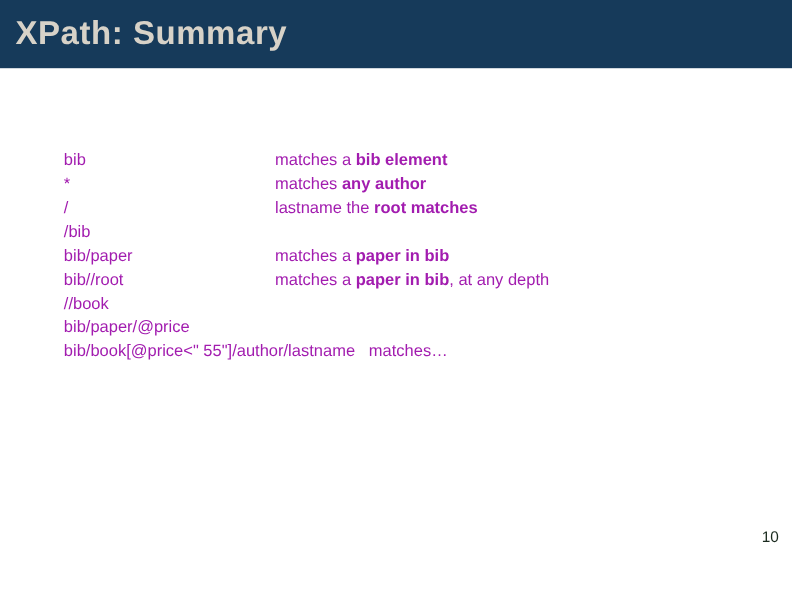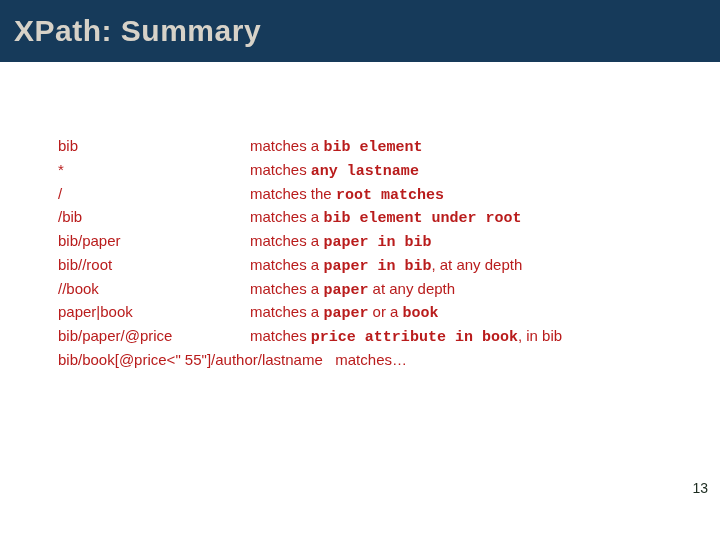--- a/index.html
+++ b/index.html
@@ -34,34 +34,33 @@
     font-size: 30px;
     letter-spacing: 0.5px;
   }
   .content {
     position: absolute;
     left: 58px;
     top: 135px;
     width: 620px;
     font-size: 15px;
     line-height: 1.45;
-    color: #b91c1c;
+    color: #a21caf;
   }
   .row {
     display: flex;
     white-space: pre;
   }
   .row .lhs {
     width: 192px;
     flex: 0 0 192px;
   }
   .row .rhs b,
   .last-row b {
     font-weight: bold;
-    font-family: Liberation Mono, monospace;
   }
   .last-row {
     white-space: pre;
   }
   .page-num {
     position: absolute;
     right: 12px;
     bottom: 8px;
     font-size: 14px;
     color: #1b2b1f;
@@ -77,51 +76,44 @@
   </div>
 
   <div class="content">
 
     <div class="row">
       <span class="lhs">bib</span>
       <span class="rhs"><span>matches a </span><b>bib element</b><span></span></span>
     </div>
     <div class="row">
       <span class="lhs">*</span>
-      <span class="rhs"><span>matches </span><b>any lastname</b><span></span></span>
+      <span class="rhs"><span>matches </span><b>any author</b><span></span></span>
     </div>
     <div class="row">
       <span class="lhs">/</span>
-      <span class="rhs"><span>matches the </span><b>root matches</b><span></span></span>
+      <span class="rhs"><span>lastname the </span><b>root matches</b><span></span></span>
     </div>
     <div class="row">
       <span class="lhs">/bib</span>
-      <span class="rhs"><span>matches a </span><b>bib element under root</b><span></span></span>
     </div>
     <div class="row">
       <span class="lhs">bib/paper</span>
       <span class="rhs"><span>matches a </span><b>paper in bib</b><span></span></span>
     </div>
     <div class="row">
       <span class="lhs">bib//root</span>
       <span class="rhs"><span>matches a </span><b>paper in bib</b><span>, at any depth</span></span>
     </div>
     <div class="row">
       <span class="lhs">//book</span>
-      <span class="rhs"><span>matches a </span><b>paper</b><span> at any depth</span></span>
-    </div>
-    <div class="row">
-      <span class="lhs">paper|book</span>
-      <span class="rhs"><span>matches a </span><b>paper</b><span> or a </span><b>book</b></span>
     </div>
     <div class="row">
     </div>
     <div class="row">
       <span class="lhs">bib/paper/@price</span>
-      <span class="rhs"><span>matches </span><b>price attribute in book</b><span>, in bib</span></span>
     </div>
 
     <div class="last-row">bib/book[@price&lt;" 55"]/author/lastname   matches…</div>
   </div>
 
-  <div class="page-num">13</div>
+  <div class="page-num">10</div>
 
 </div>
 
 </body></html>

